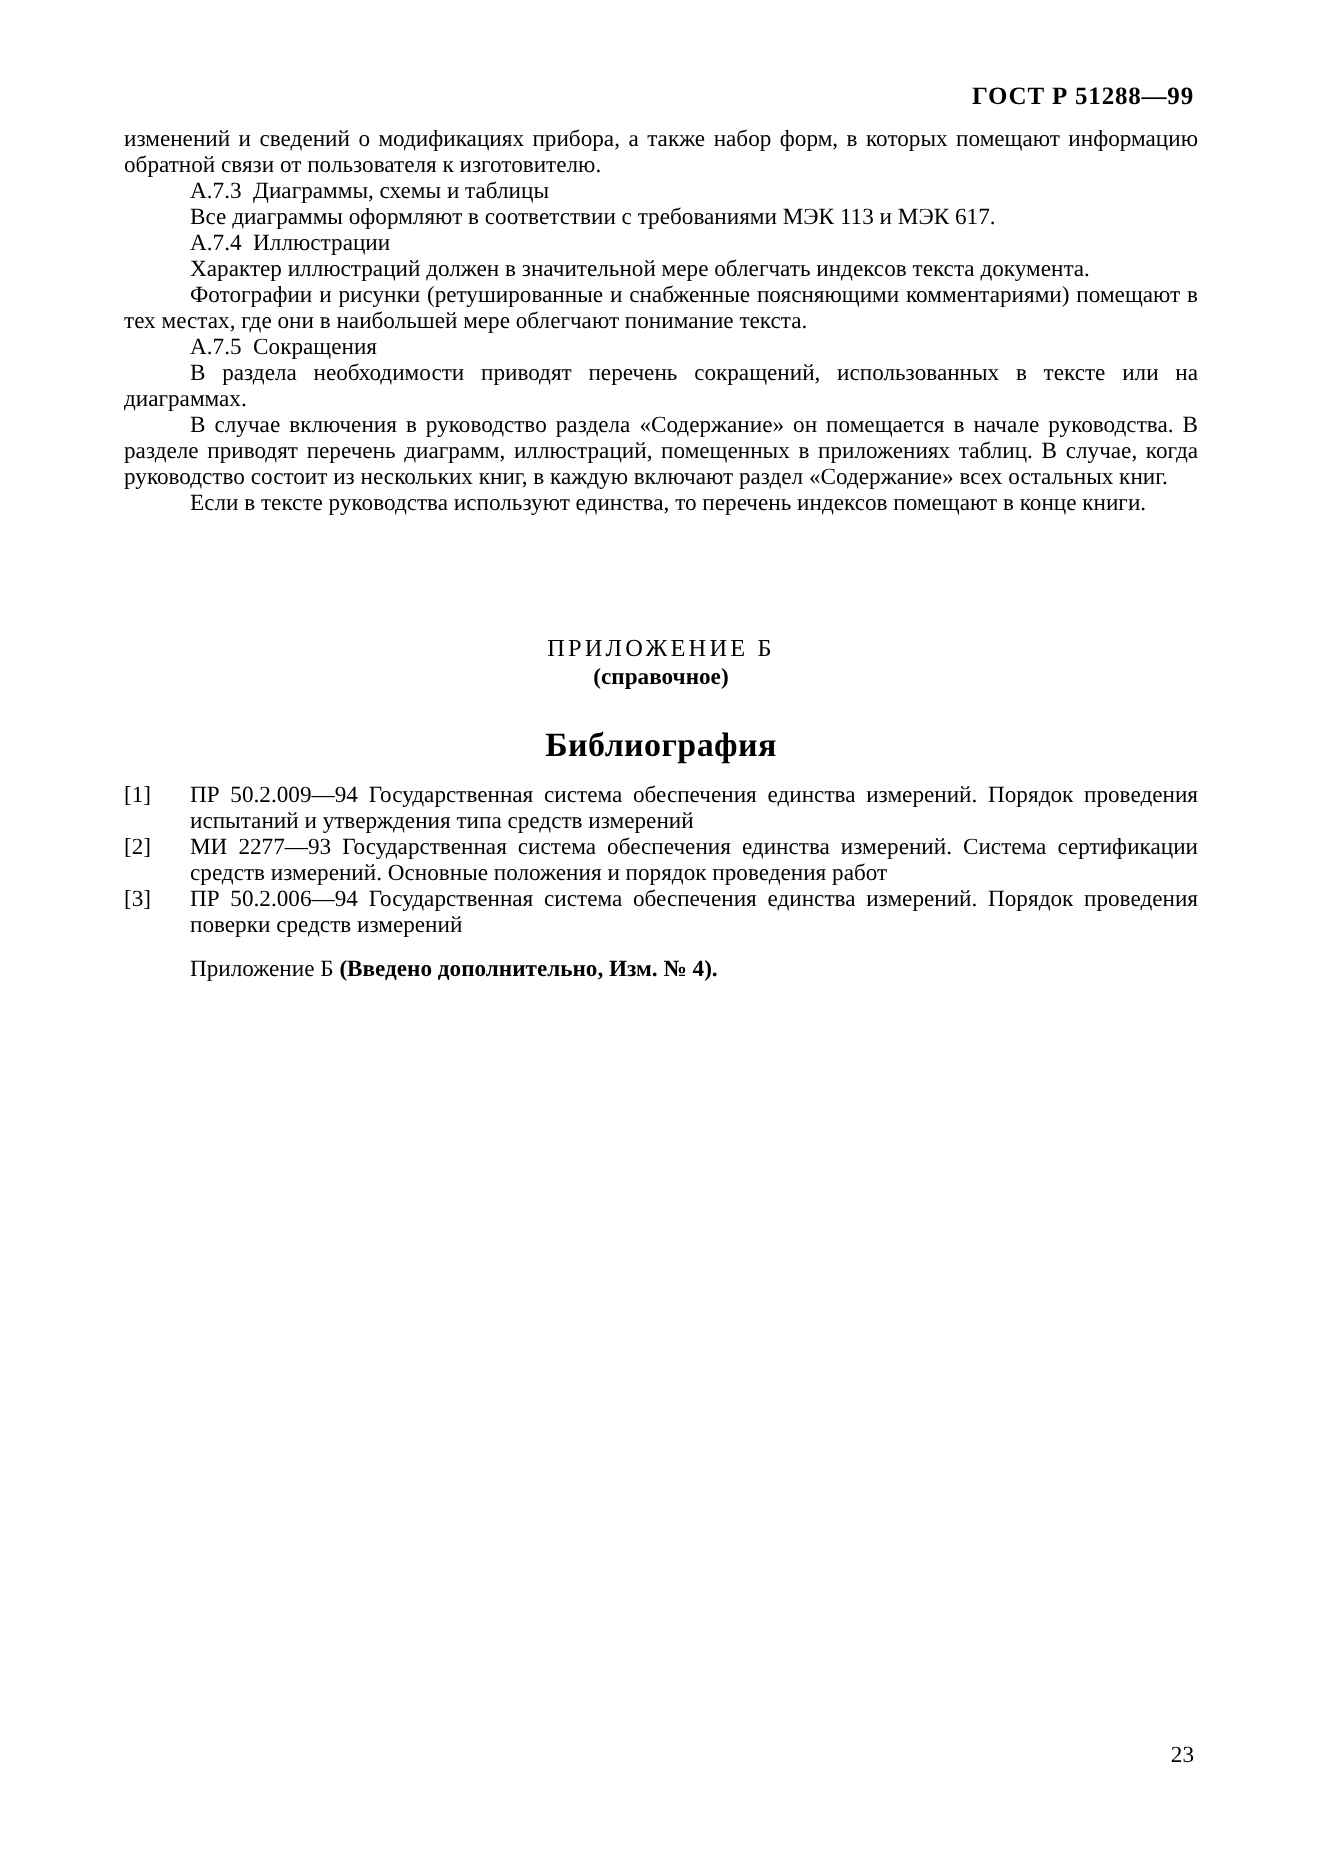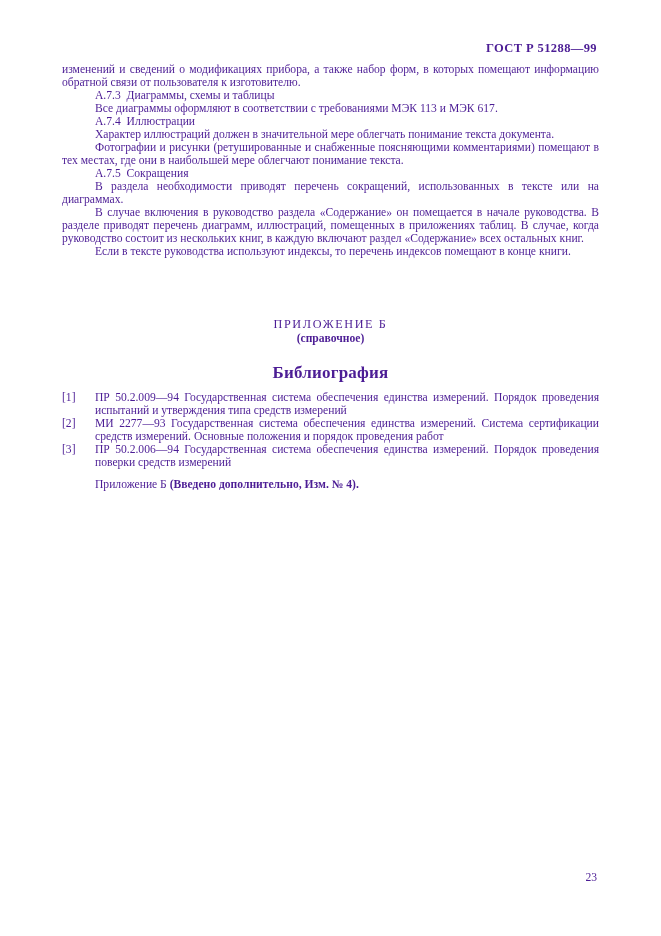--- a/index.html
+++ b/index.html
@@ -6,21 +6,21 @@
     margin: 0;
     padding: 0;
     background: #ffffff;
   }
   .page {
     position: relative;
     width: 661px;
     height: 936px;
     background: #ffffff;
     font-family: "Liberation Serif", "DejaVu Serif", serif;
-    color: #4c1d95;
+    color: #000000;
     overflow: hidden;
   }
   .gost-header {
     position: absolute;
     top: 41px;
     right: 64px;
     font-weight: bold;
     font-size: 12.5px;
     letter-spacing: 0.4px;
     white-space: nowrap;
@@ -97,26 +97,26 @@
 <div class="page">
 
   <div class="gost-header">ГОСТ Р 51288—99</div>
 
   <div class="content">
 
     <p class="para">изменений и сведений о модификациях прибора, а также набор форм, в которых помещают информацию обратной связи от пользователя к изготовителю.</p>
     <p class="para indent">А.7.3&nbsp; Диаграммы, схемы и таблицы</p>
     <p class="para indent">Все диаграммы оформляют в соответствии с требованиями МЭК 113 и МЭК 617.</p>
     <p class="para indent">А.7.4&nbsp; Иллюстрации</p>
-    <p class="para indent">Характер иллюстраций должен в значительной мере облегчать понимание текста документа.</p>
+    <p class="para indent">Характер иллюстраций должен в значительной мере облегчать индексов текста документа.</p>
     <p class="para indent">Фотографии и рисунки (ретушированные и снабженные поясняющими комментариями) помещают в тех местах, где они в наибольшей мере облегчают понимание текста.</p>
     <p class="para indent">А.7.5&nbsp; Сокращения</p>
     <p class="para indent">В раздела необходимости приводят перечень сокращений, использованных в тексте или на диаграммах.</p>
     <p class="para indent">В случае включения в руководство раздела «Содержание» он помещается в начале руководства. В разделе приводят перечень диаграмм, иллюстраций, помещенных в приложениях таблиц. В случае, когда руководство состоит из нескольких книг, в каждую включают раздел «Содержание» всех остальных книг.</p>
-    <p class="para indent">Если в тексте руководства используют индексы, то перечень индексов помещают в конце книги.</p>
+    <p class="para indent">Если в тексте руководства используют единства, то перечень индексов помещают в конце книги.</p>
 
     <div class="appendix-title">ПРИЛОЖЕНИЕ Б</div>
     <div class="appendix-subtitle">(справочное)</div>
 
     <div class="bib-title">Библиография</div>
 
     <div class="bib-list">
       <div class="bib-item">
         <span class="bib-num">[1]</span>
         <span>ПР 50.2.009—94 Государственная система обеспечения единства измерений. Порядок проведения испытаний и утверждения типа средств измерений</span>

